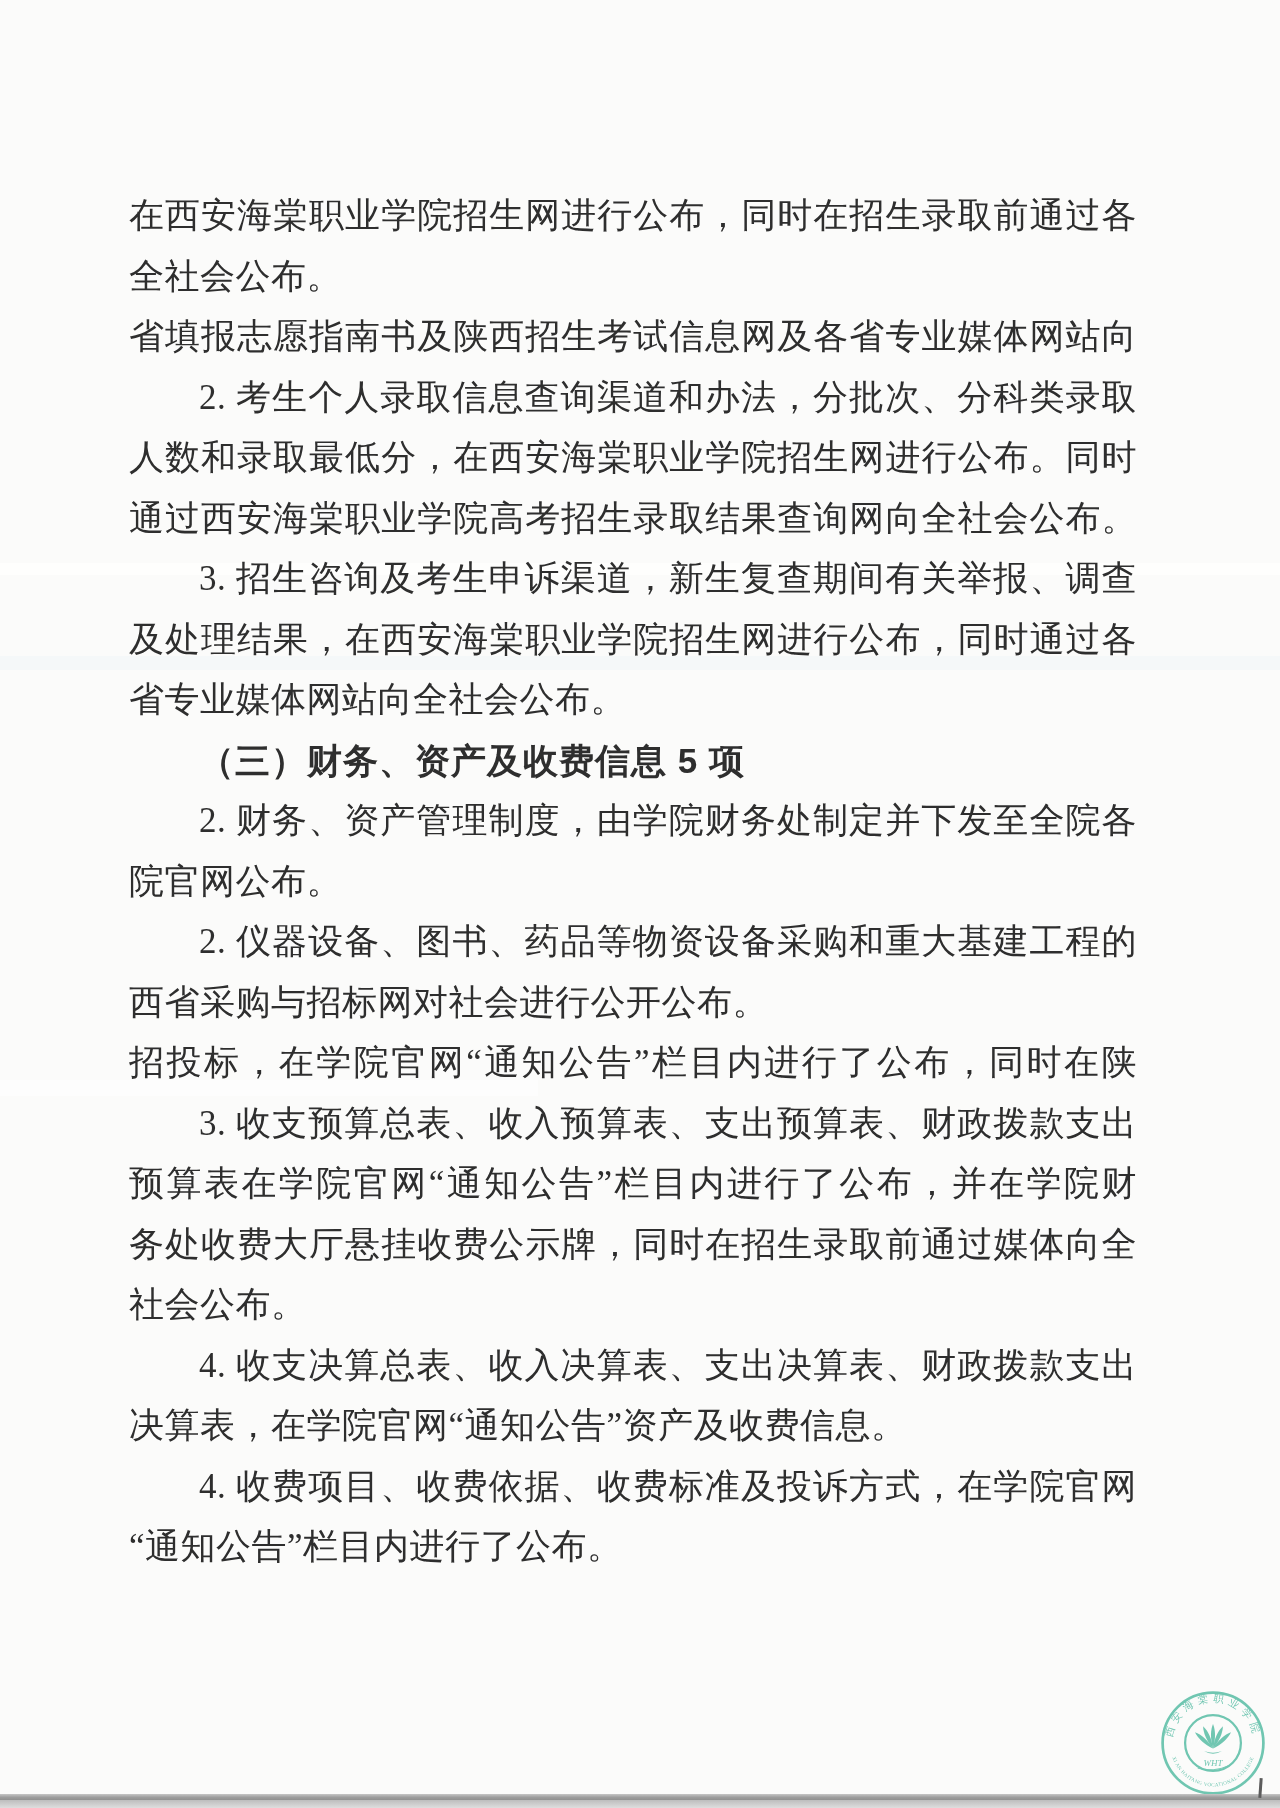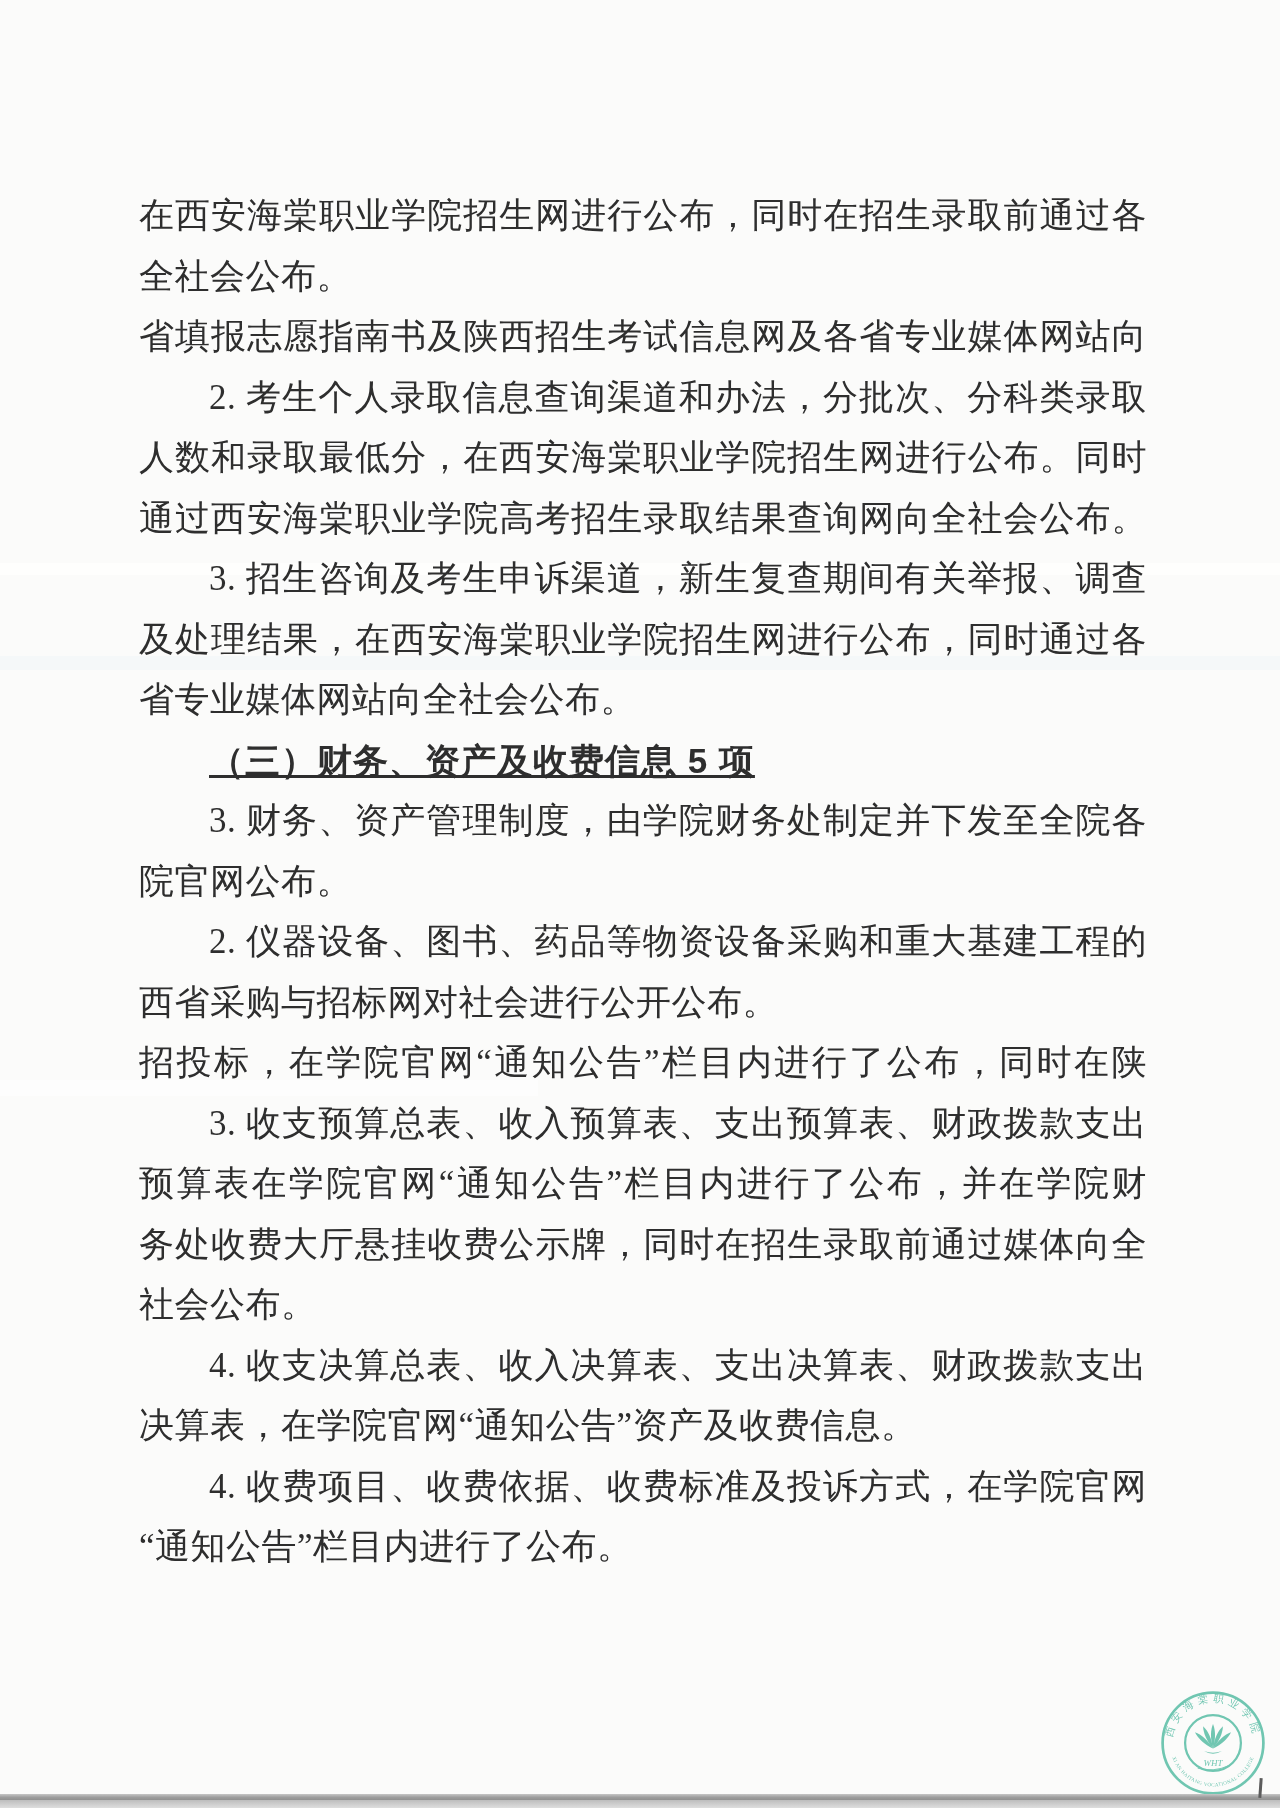--- a/index.html
+++ b/index.html
@@ -8,41 +8,40 @@
     background: #fbfbfa;
     overflow: hidden;
     position: relative;
     font-family: "Liberation Serif", "DejaVu Serif", serif;
   }
   .page { position: absolute; inset: 0; }
 
   
   .doc {
     position: absolute;
-    left: 139px; top: 186px;
+    left: 129px; top: 186px;
     width: 1008px;
     font-size: 35px;
     line-height: 60.5px;
     color: #2e2e2e;
     letter-spacing: 0.5px;
   }
   .line {
     display: block;
     text-align: justify;
     text-align-last: left;
     white-space: nowrap;
     height: 60.5px;
   }
   .line.fill { text-align-last: justify; white-space: normal; }
   .line.indent { text-indent: 70px; }
   .line.bold {
     font-weight: 700;
     font-family: "Liberation Sans", "DejaVu Sans", sans-serif;
     letter-spacing: 1px;
-    text-decoration: underline;
   }
 
   
   .band { position: absolute; left: 0; width: 100%; pointer-events: none; }
   .band1 { top: 563px; height: 12px; background: #ffffff; opacity: .65; }
   .band2 { top: 656px; height: 14px; background: #edf4f8; opacity: .40; }
   .band3 { top: 1080px; height: 16px; width: 42%; background: #ffffff; opacity: .5; }
 
   
   .seal {
@@ -84,21 +83,21 @@
     <div class="line fill">在西安海棠职业学院招生网进行公布，同时在招生录取前通过各</div>
     <div class="line">全社会公布。</div>
     <div class="line fill">省填报志愿指南书及陕西招生考试信息网及各省专业媒体网站向</div>
     <div class="line indent fill">2. 考生个人录取信息查询渠道和办法，分批次、分科类录取</div>
     <div class="line fill">人数和录取最低分，在西安海棠职业学院招生网进行公布。同时</div>
     <div class="line fill">通过西安海棠职业学院高考招生录取结果查询网向全社会公布。</div>
     <div class="line indent fill">3. 招生咨询及考生申诉渠道，新生复查期间有关举报、调查</div>
     <div class="line fill">及处理结果，在西安海棠职业学院招生网进行公布，同时通过各</div>
     <div class="line">省专业媒体网站向全社会公布。</div>
     <div class="line indent bold">（三）财务、资产及收费信息 5 项</div>
-    <div class="line indent fill">3. 财务、资产管理制度，由学院财务处制定并下发至全院各</div>
+    <div class="line indent fill">2. 财务、资产管理制度，由学院财务处制定并下发至全院各</div>
     <div class="line">院官网公布。</div>
     <div class="line indent fill">2. 仪器设备、图书、药品等物资设备采购和重大基建工程的</div>
     <div class="line">西省采购与招标网对社会进行公开公布。</div>
     <div class="line fill">招投标，在学院官网“通知公告”栏目内进行了公布，同时在陕</div>
     <div class="line indent fill">3. 收支预算总表、收入预算表、支出预算表、财政拨款支出</div>
     <div class="line fill">预算表在学院官网“通知公告”栏目内进行了公布，并在学院财</div>
     <div class="line fill">务处收费大厅悬挂收费公示牌，同时在招生录取前通过媒体向全</div>
     <div class="line">社会公布。</div>
     <div class="line indent fill">4. 收支决算总表、收入决算表、支出决算表、财政拨款支出</div>
     <div class="line">决算表，在学院官网“通知公告”资产及收费信息。</div>

